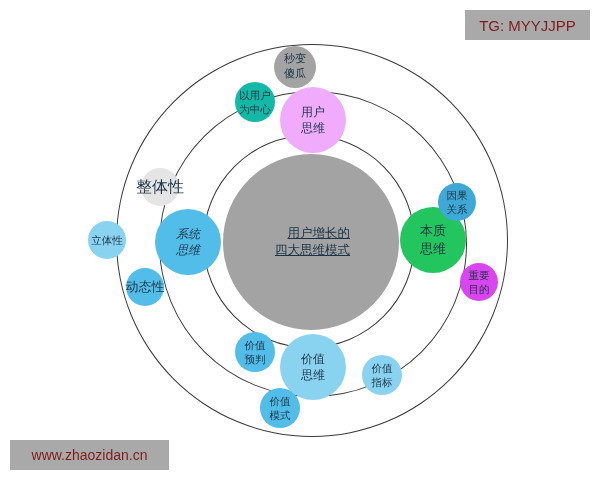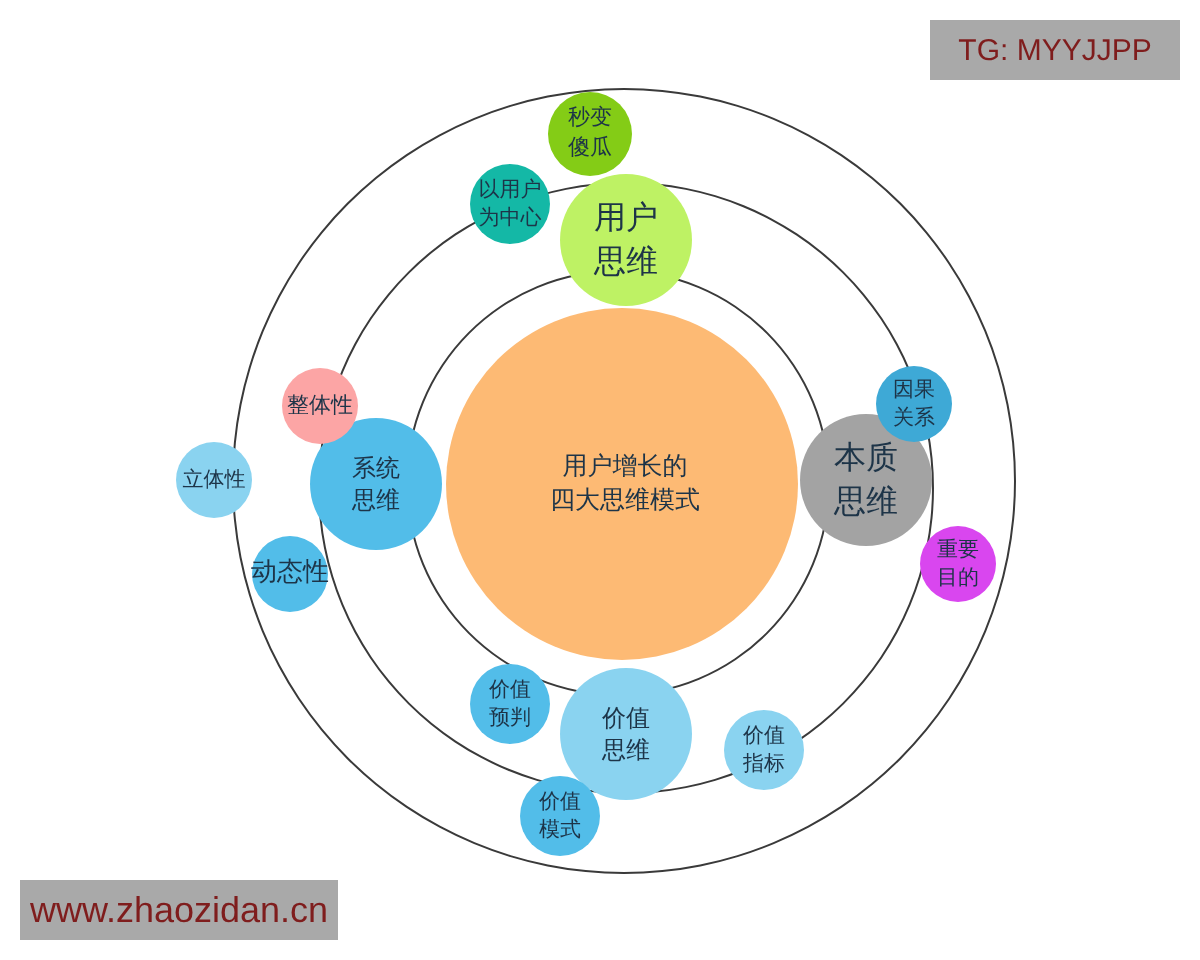--- a/index.html
+++ b/index.html
@@ -12,51 +12,51 @@
   .wm { position:absolute; background:#a9a9a9; color:#7f1d1d;
         font-family:"Liberation Sans", sans-serif; display:flex; align-items:center; justify-content:center; }
 </style>
 </head>
 <body>
 
 <div class="ring" style="left:116px;top:44px;width:392px;height:393px;"></div>
 <div class="ring" style="left:159px;top:91px;width:308px;height:306px;"></div>
 <div class="ring" style="left:203px;top:135px;width:212px;height:213px;"></div>
 
-<div class="node" style="left:223px;top:154px;width:176px;height:176px;background:#fdba74;font-size:12.5px;justify-content:flex-start;padding-left:52px;text-align:center;">
+<div class="node" style="left:223px;top:154px;width:176px;height:176px;background:#a3a3a3;font-size:12.5px;justify-content:flex-start;padding-left:52px;text-align:right;text-decoration:underline;">
   <span>用户增长的
 四大思维模式</span>
 </div>
 
-<div class="node" style="left:280px;top:87px;width:66px;height:66px;background:#bef264;font-size:16px;">
+<div class="node" style="left:280px;top:87px;width:66px;height:66px;background:#f0abfc;font-size:12px;">
   <span>用户
 思维</span>
 </div>
-<div class="node" style="left:155px;top:209px;width:66px;height:66px;background:#52bde9;font-size:12px;">
+<div class="node" style="left:155px;top:209px;width:66px;height:66px;background:#52bde9;font-size:12px;font-style:italic;">
   <span>系统
 思维</span>
 </div>
-<div class="node" style="left:400px;top:207px;width:66px;height:66px;background:#a3a3a3;font-size:16px;">
+<div class="node" style="left:400px;top:207px;width:66px;height:66px;background:#22c55e;font-size:13px;">
   <span>本质
 思维</span>
 </div>
 <div class="node" style="left:280px;top:334px;width:66px;height:66px;background:#8ad3f0;font-size:12px;">
   <span>价值
 思维</span>
 </div>
 
-<div class="node" style="left:274px;top:46px;width:42px;height:42px;background:#84cc16;font-size:11px;">
+<div class="node" style="left:274px;top:46px;width:42px;height:42px;background:#a3a3a3;font-size:11px;">
   <span>秒变
 傻瓜</span>
 </div>
 <div class="node" style="left:235px;top:82px;width:40px;height:40px;background:#14b8a6;font-size:10.5px;">
   <span>以用户
 为中心</span>
 </div>
-<div class="node" style="left:141px;top:184px;width:38px;height:38px;background:#fca5a5;font-size:11px;">
+<div class="node" style="left:141px;top:168px;width:38px;height:38px;background:#e5e5e5;font-size:16px;">
   <span>整体性</span>
 </div>
 <div class="node" style="left:88px;top:221px;width:38px;height:38px;background:#8ad3f0;font-size:10.5px;">
   <span>立体性</span>
 </div>
 <div class="node" style="left:126px;top:268px;width:38px;height:38px;background:#52bde9;font-size:13px;">
   <span>动态性</span>
 </div>
 <div class="node" style="left:438px;top:183px;width:38px;height:38px;background:#3ea9d6;font-size:10.5px;">
   <span>因果
@@ -75,15 +75,15 @@
 指标</span>
 </div>
 <div class="node" style="left:260px;top:388px;width:40px;height:40px;background:#52bde9;font-size:10.5px;">
   <span>价值
 模式</span>
 </div>
 
 <div class="wm" style="left:465px;top:10px;width:125px;height:30px;font-size:15px;">
   <span>TG: MYYJJPP</span>
 </div>
-<div class="wm" style="left:10px;top:440px;width:159px;height:30px;font-size:18px;">
+<div class="wm" style="left:10px;top:440px;width:159px;height:30px;font-size:14px;">
   <span>www.zhaozidan.cn</span>
 </div>
 
 </body></html>

